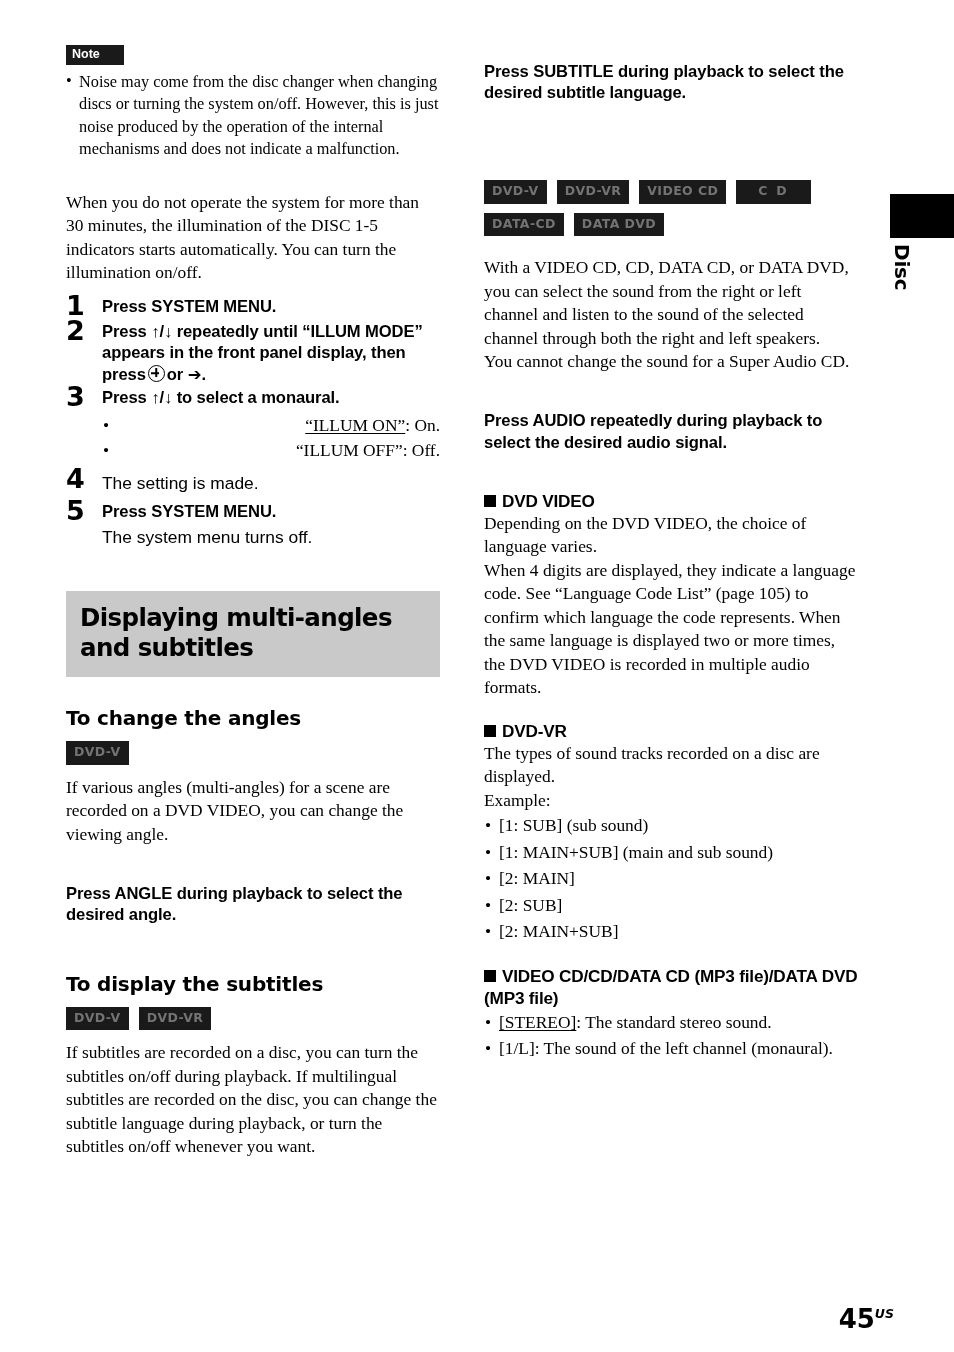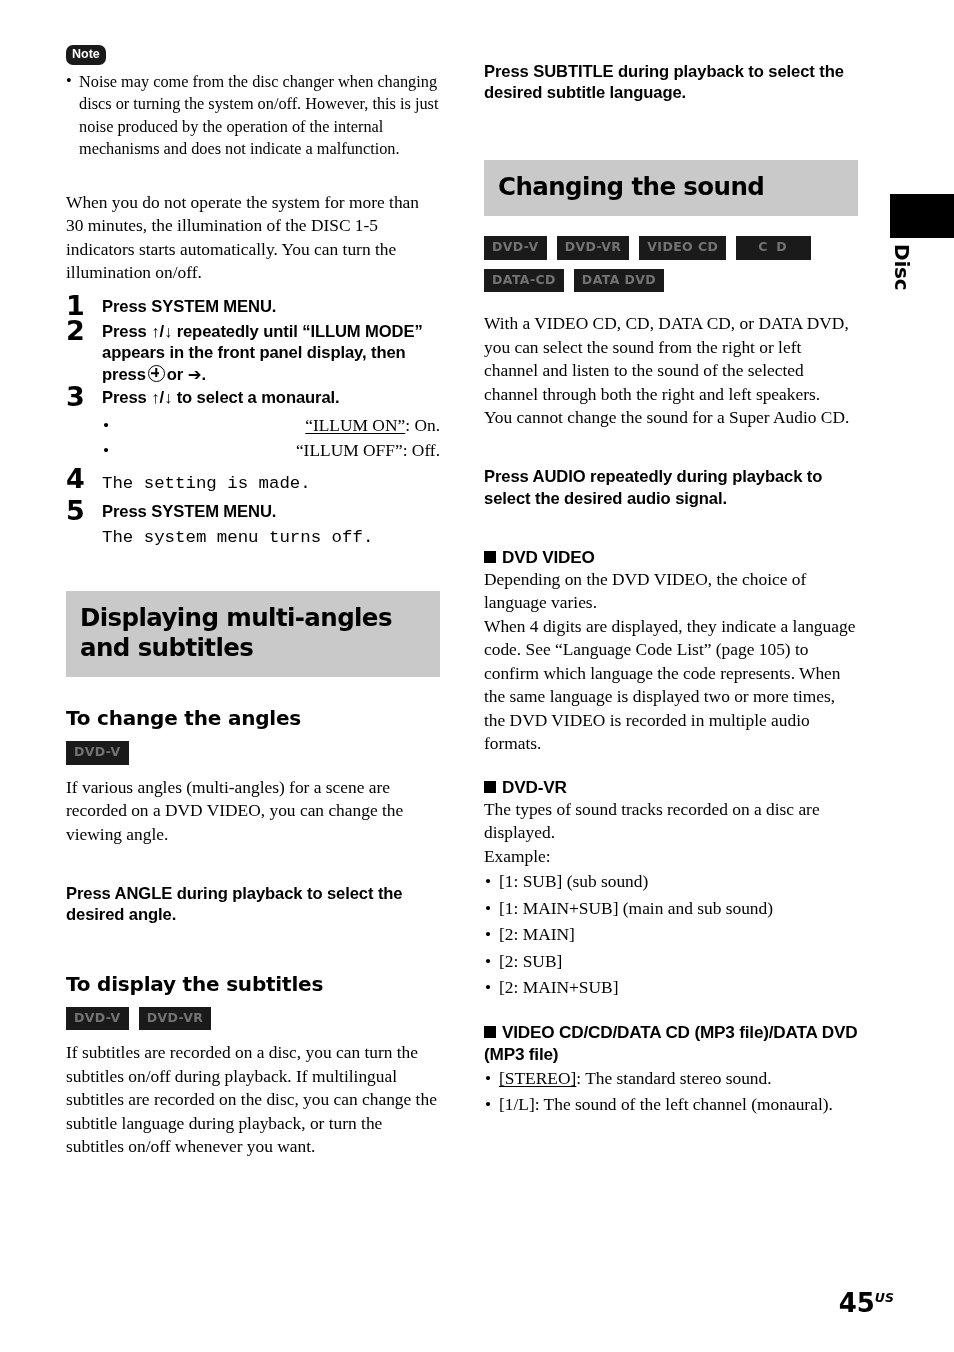--- a/index.html
+++ b/index.html
@@ -54,22 +54,21 @@
 
   
   .note-tag {
     display: inline-block;
     background: #1a1a1a;
     color: #ffffff;
     font-family: "Liberation Sans", "DejaVu Sans", sans-serif;
     font-weight: bold;
     font-size: 12.5px;
     line-height: 1;
-    padding: 3px 6px 4px 6px;
-    border-radius: 7px;
+    padding: 3px 24px 4px 6px;
   }
   .note-list {
     margin: 6px 0 0 0;
     padding: 0;
     list-style: none;
   }
   .note-list li {
     position: relative;
     padding-left: 13px;
     font-size: 16.3px;
@@ -149,21 +148,21 @@
     font-family: "DejaVu Sans", "Liberation Sans", sans-serif;
     font-weight: bold;
     font-size: 27px;
     line-height: 27px;
     width: 36px;
     flex: 0 0 36px;
     margin-top: -4px;
   }
   .step-body { flex: 1 1 auto; }
   .step-sub {
-    font-family: Liberation Mono, monospace;
+    font-family: Liberation Sans, sans-serif;
     font-weight: normal;
     font-size: 17.4px;
     line-height: 23.5px;
     margin-top: 3px;
   }
   .step-bullets {
     margin: 4px 0 0 0;
     padding: 0;
     list-style: none;
     font-family: "Liberation Serif", "DejaVu Serif", serif;
@@ -264,21 +263,21 @@
     letter-spacing: -0.2px;
     writing-mode: vertical-rl;
     text-orientation: mixed;
     white-space: nowrap;
   }
 
   
   .page-number {
     position: absolute;
     right: 60px;
-    bottom: 36px;
+    bottom: 20px;
     font-family: "DejaVu Sans", "Liberation Sans", sans-serif;
     font-weight: bold;
     font-size: 26px;
     line-height: 1;
   }
   .page-number .sup {
     font-size: 12.5px;
     font-style: italic;
     vertical-align: super;
     letter-spacing: 0;
@@ -378,23 +377,20 @@
     <p class="body-text">If subtitles are recorded on a disc, you can turn the subtitles on/off during playback. If multilingual subtitles are recorded on the disc, you can change the subtitle language during playback, or turn the subtitles on/off whenever you want.</p>
 
   </div>
 
   <div class="col col-right">
 
     <p class="instr">Press SUBTITLE during playback to select the desired subtitle language.</p>
 
     <div class="gap-xl"></div>
 
-    <div class="section-banner">
-      <h1 class="title">Changing the sound</h1>
-    </div>
 
     <div class="gap-md"></div>
 
     <div class="badge-row" style="max-width:360px;">
       <span class="badge">DVD-V</span>
       <span class="badge">DVD-VR</span>
       <span class="badge">VIDEO CD</span>
       <span class="badge wide">C D</span>
       <span class="badge">DATA-CD</span>
       <span class="badge">DATA DVD</span>

